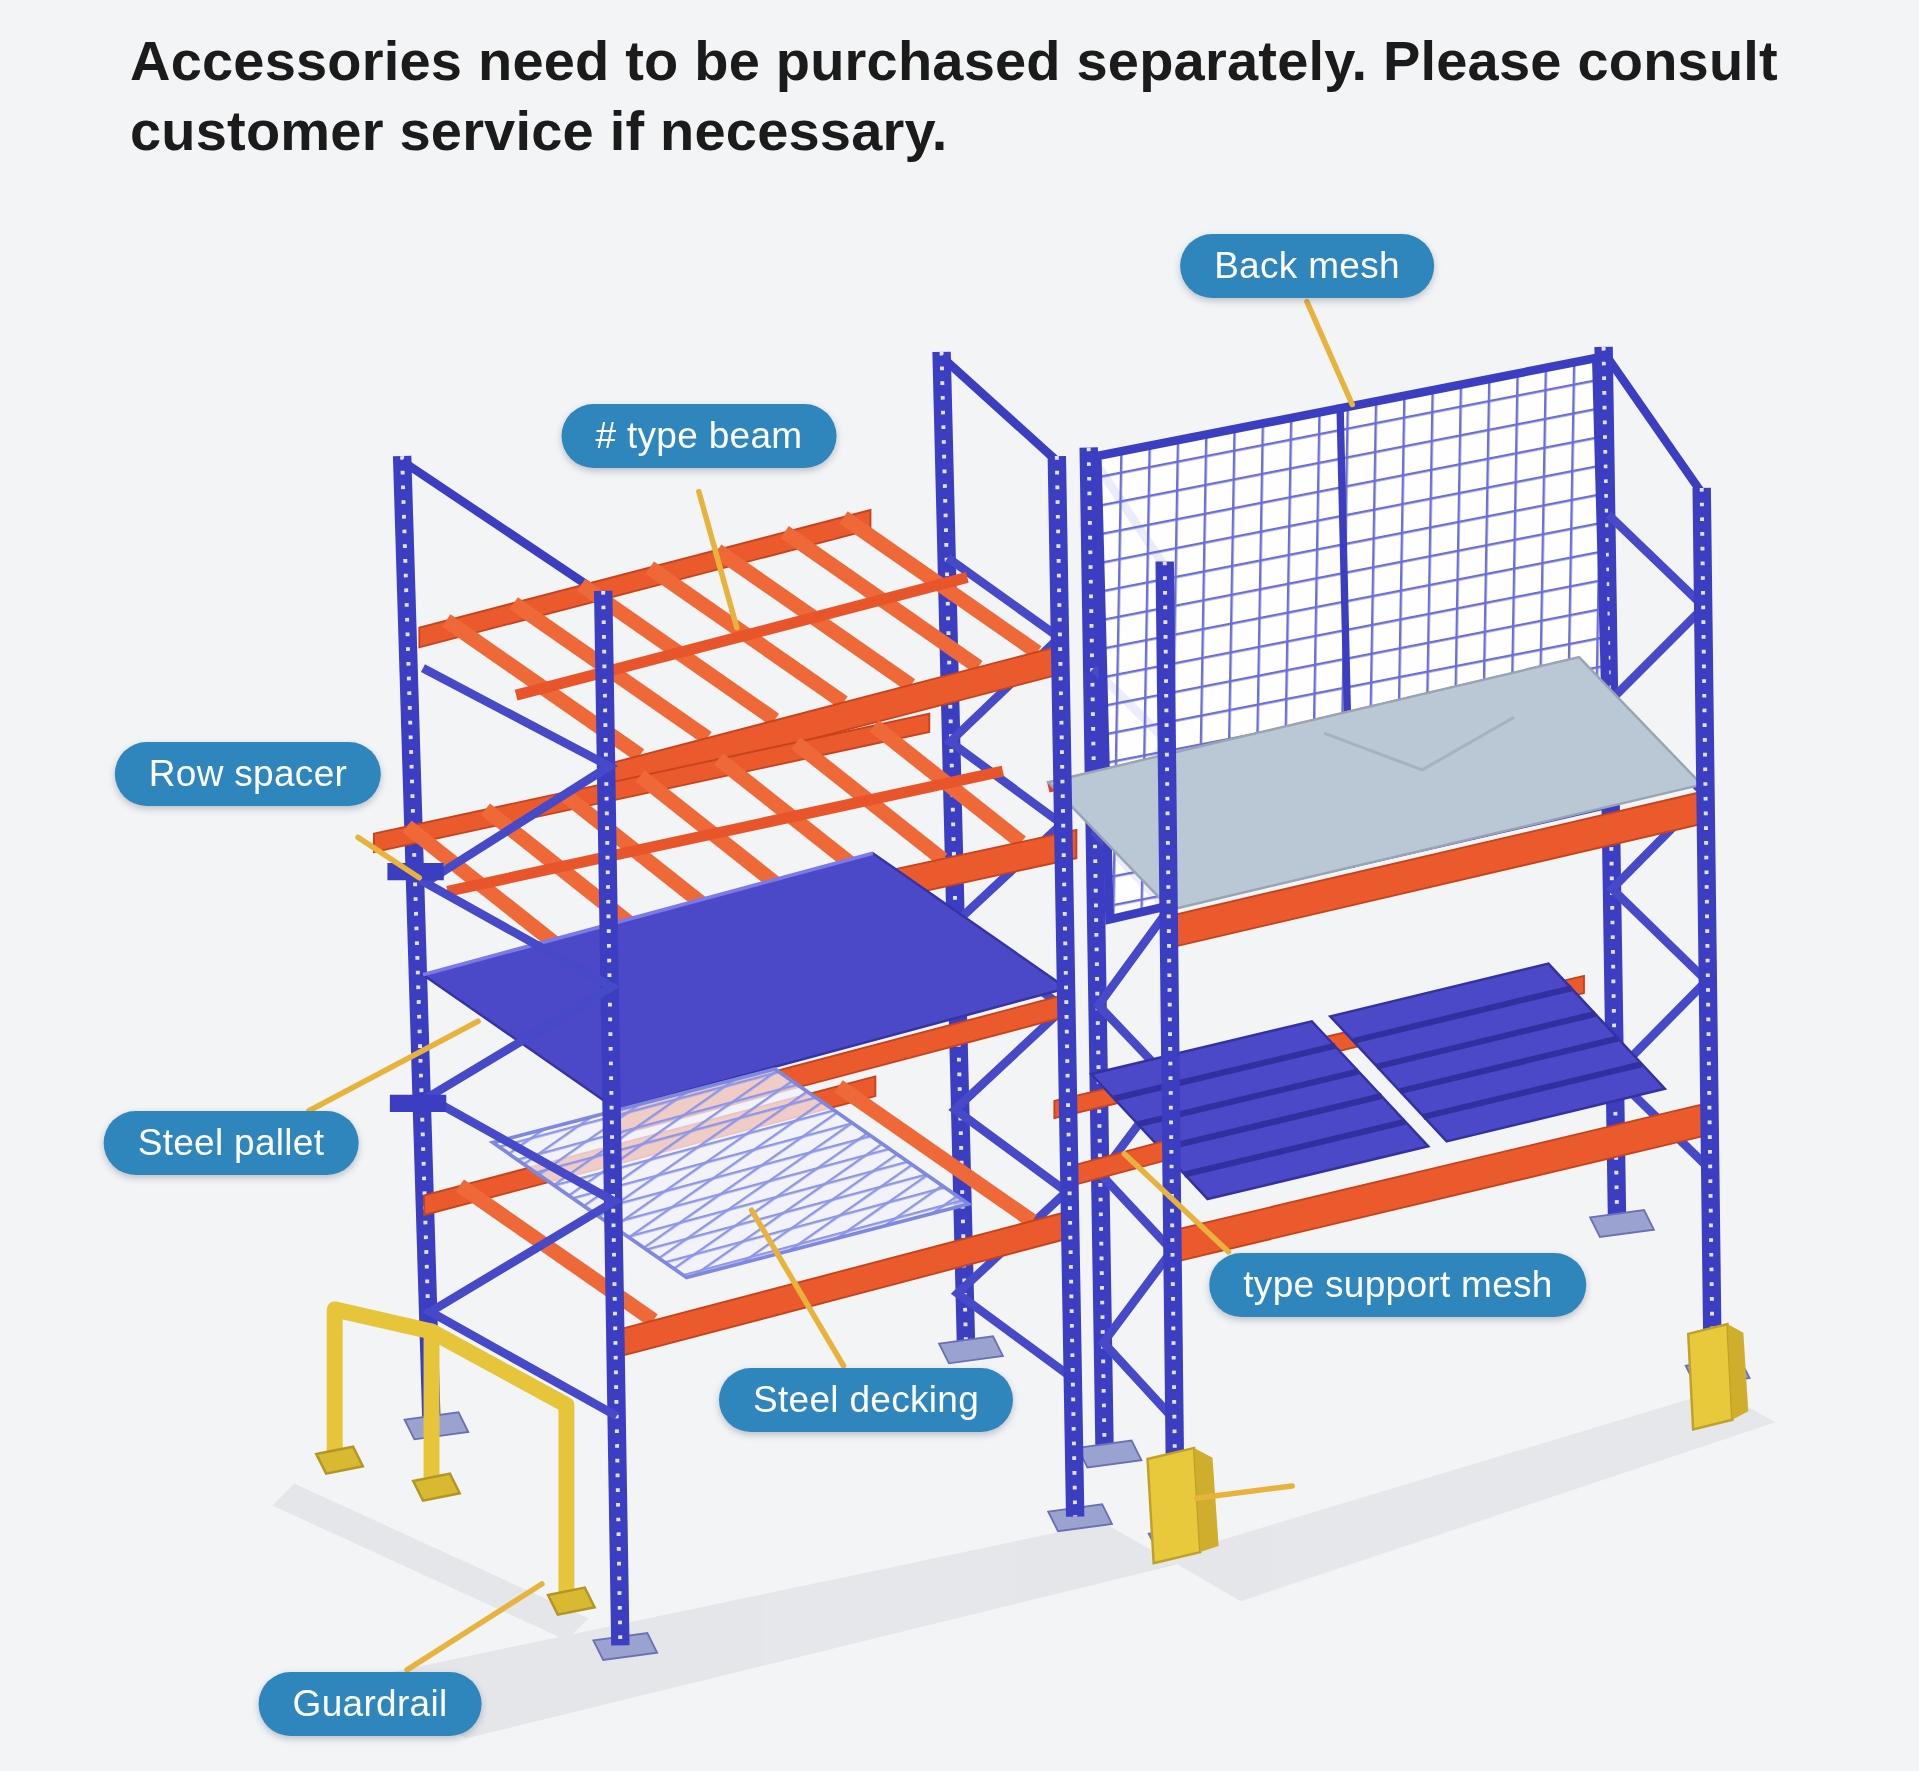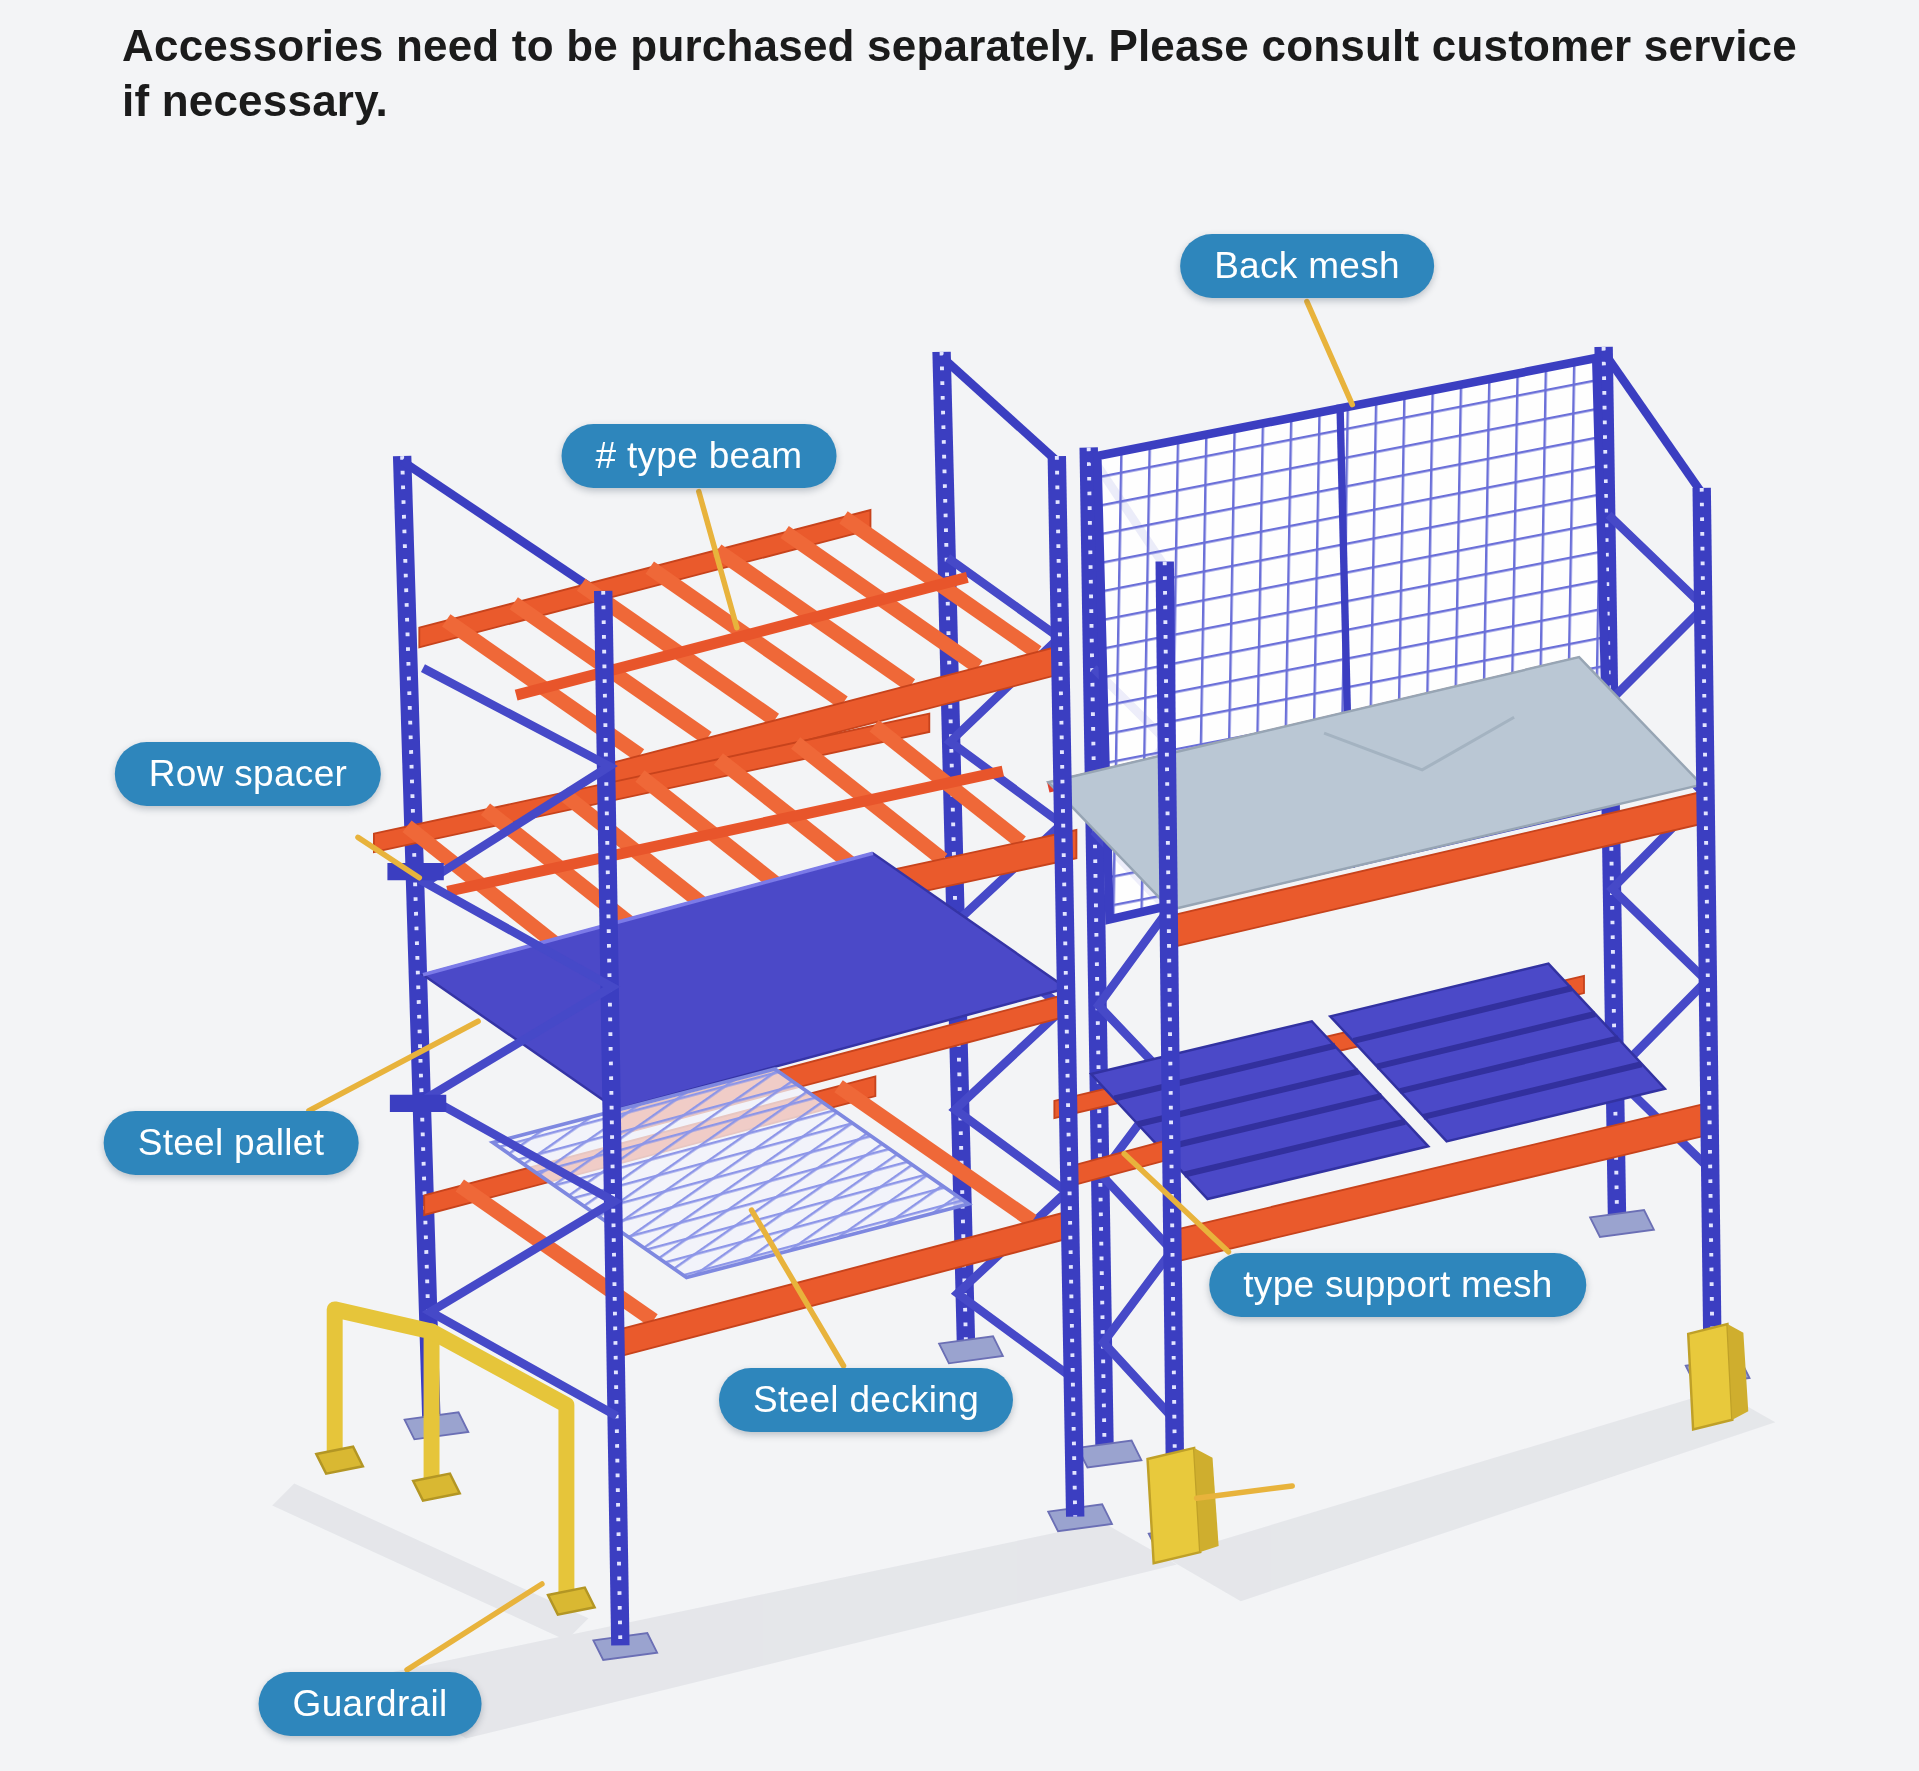--- a/index.html
+++ b/index.html
@@ -5,22 +5,22 @@
   html,body{margin:0;padding:0;background:#e9eaec;}
   .page{
     position:relative;
     width:1919px;height:1771px;
     background:var(--background,#f3f4f6);
     overflow:hidden;
     font-family:"Liberation Sans", sans-serif;
   }
   .note{
     position:absolute;left:118px;top:14px;width:1700px;
-    font-size:44px;font-weight:bold;color:#1b1b1b;
-    line-height:1.25;letter-spacing:.2px;margin:4px;
+    font-size:56px;font-weight:bold;color:#1b1b1b;
+    line-height:1.25;letter-spacing:.2px;margin:12px;
   }
   .diagram-svg{position:absolute;left:0;top:0;}
   .pill{
     position:absolute;transform:translate(-50%,-50%);
     background:var(--label_bg,#2e86bc);
     color:var(--label_text,#ffffff);
     font-size:37px;font-weight:normal;white-space:nowrap;
     padding:11px 34px;border-radius:46px;
     box-shadow:0 3px 7px rgba(20,40,60,.25);
     letter-spacing:.3px;
@@ -225,20 +225,20 @@
         <line class="leader" x1="688" y1="1114" x2="613" y2="987"></line>
         <line class="leader" x1="1002" y1="1021" x2="917" y2="941"></line>
         <line class="leader" x1="1054" y1="1212" x2="976" y2="1222"></line>
         <line class="leader" x1="332" y1="1362" x2="442" y2="1292"></line>
       </g>
 
     </g>
   </svg>
 
   <div class="pill" style="left:1307px;top:266px">Back mesh</div>
-  <div class="pill" style="left:699px;top:456px"># type beam</div>
+  <div class="pill" style="left:699px;top:436px"># type beam</div>
   <div class="pill" style="left:248px;top:774px">Row spacer</div>
   <div class="pill" style="left:231px;top:1143px">Steel pallet</div>
   <div class="pill" style="left:866px;top:1400px">Steel decking</div>
   <div class="pill" style="left:1398px;top:1285px">type support mesh</div>
   <div class="pill" style="left:370px;top:1704px">Guardrail</div>
 
 </div>
 
 </body></html>

